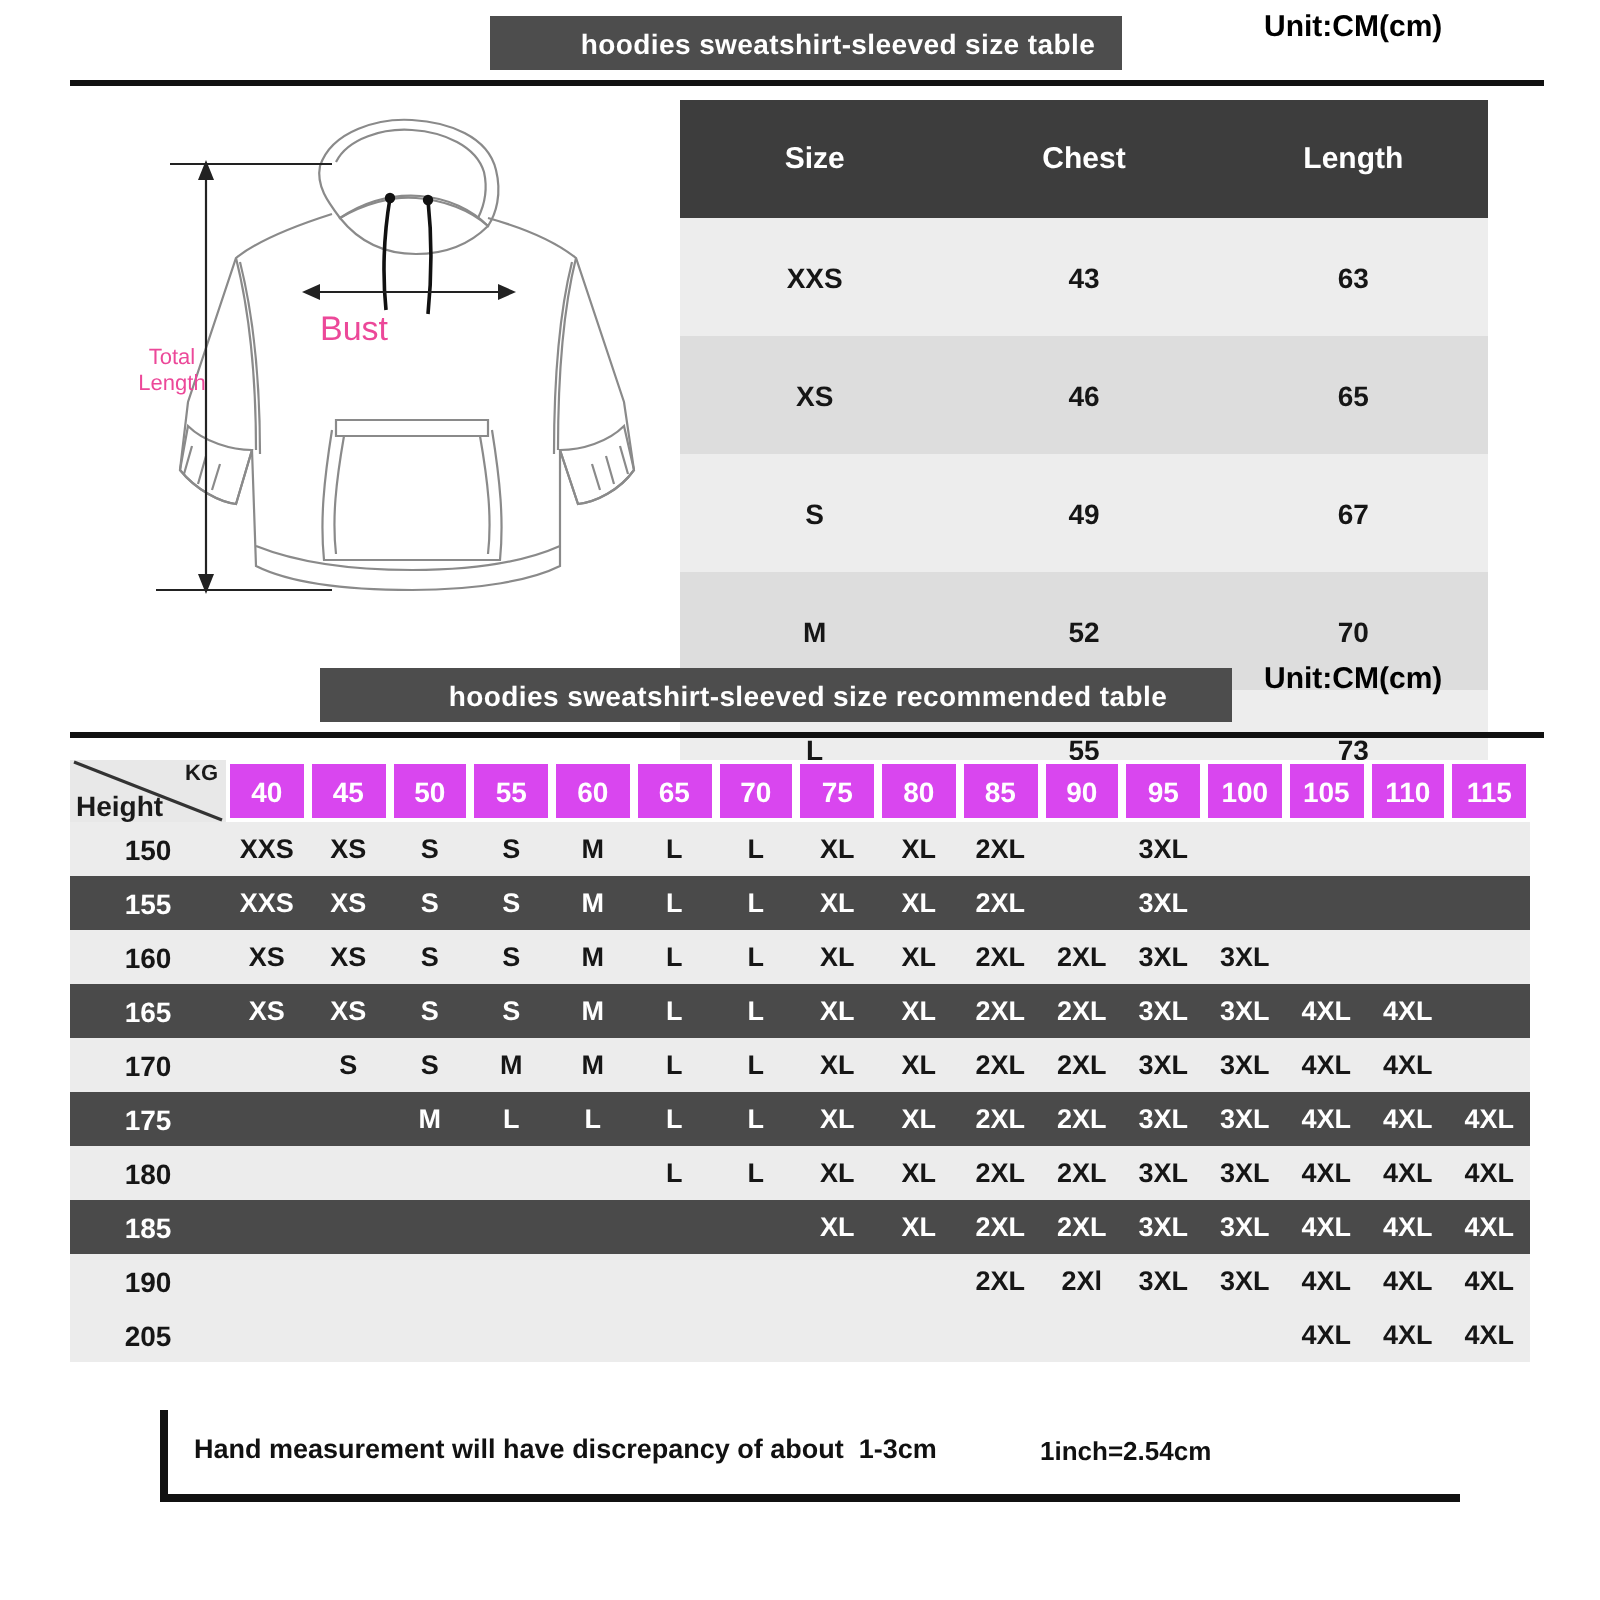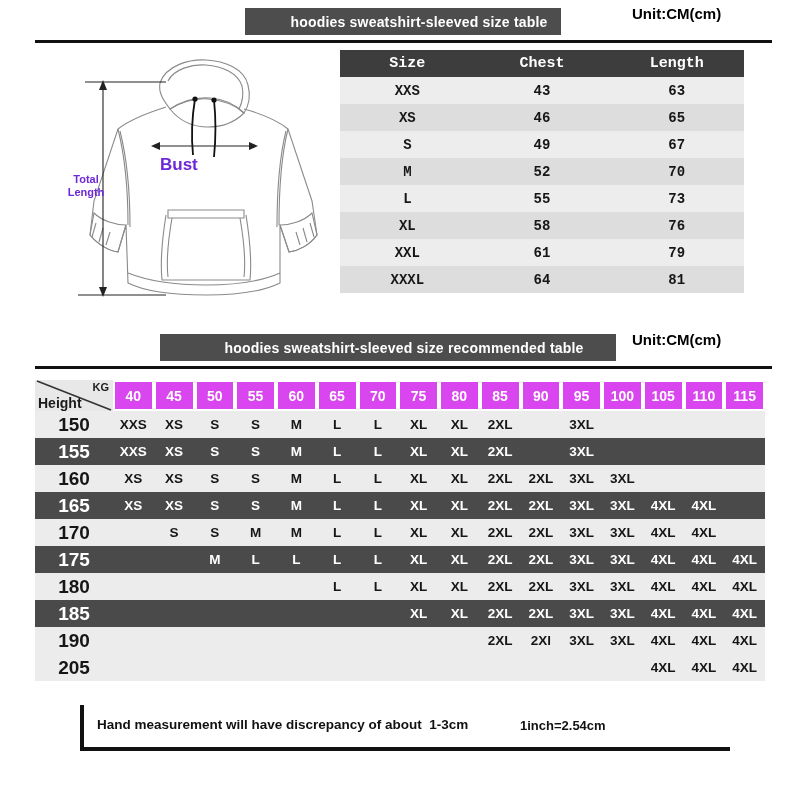--- a/index.html
+++ b/index.html
@@ -54,22 +54,22 @@
   .figure-wrap {
     position: absolute;
     left: 48px;
     top: 55px;
     width: 292px;
     height: 258px;
   }
   .figure-wrap svg { display: block; }
   .red-text {
     position: absolute;
-    color: #6d28d9;
-    font-weight: bold;
+    color: #ec4899;
+    font-weight: normal;
     font-family: "Liberation Sans", sans-serif;
   }
   .lbl-total {
     left: 10px;
     top: 118px;
     font-size: 11px;
     line-height: 13px;
     text-align: center;
     width: 56px;
   }
@@ -87,23 +87,22 @@
     width: 404px;
     border-collapse: collapse;
     table-layout: fixed;
   }
   .size-table th,
   .size-table td {
     height: 27px;
     font-size: 14px;
     font-weight: bold;
     text-align: center;
-    padding: 0;
+    padding: 16px;
     border: 0;
-    font-family: Liberation Mono, monospace;
   }
   .size-table thead th {
     background: #3d3d3d;
     color: #ffffff;
     font-size: 15px;
   }
   .size-table tbody tr:nth-child(odd)  td { background: #ededed; }
   .size-table tbody tr:nth-child(even) td { background: #dddddd; }
   .size-table tbody td { color: #161616; }
 
@@ -155,21 +154,21 @@
     font-size: 14px;
     font-weight: bold;
     color: #1a1a1a;
   }
   .corner-cell .diag {
     position: absolute;
     inset: 0;
   }
   tr.light td { background: #ececec; color: #161616; }
   tr.dark  td { background: #4a4a4a; color: #ffffff; }
-  td.heightcell { font-size: 19px; }
+  td.heightcell { font-size: 14px; }
 
   
   .footer {
     position: absolute;
     left: 80px;
     top: 705px;
     width: 650px;
     height: 46px;
   }
   .footer .lbar {

